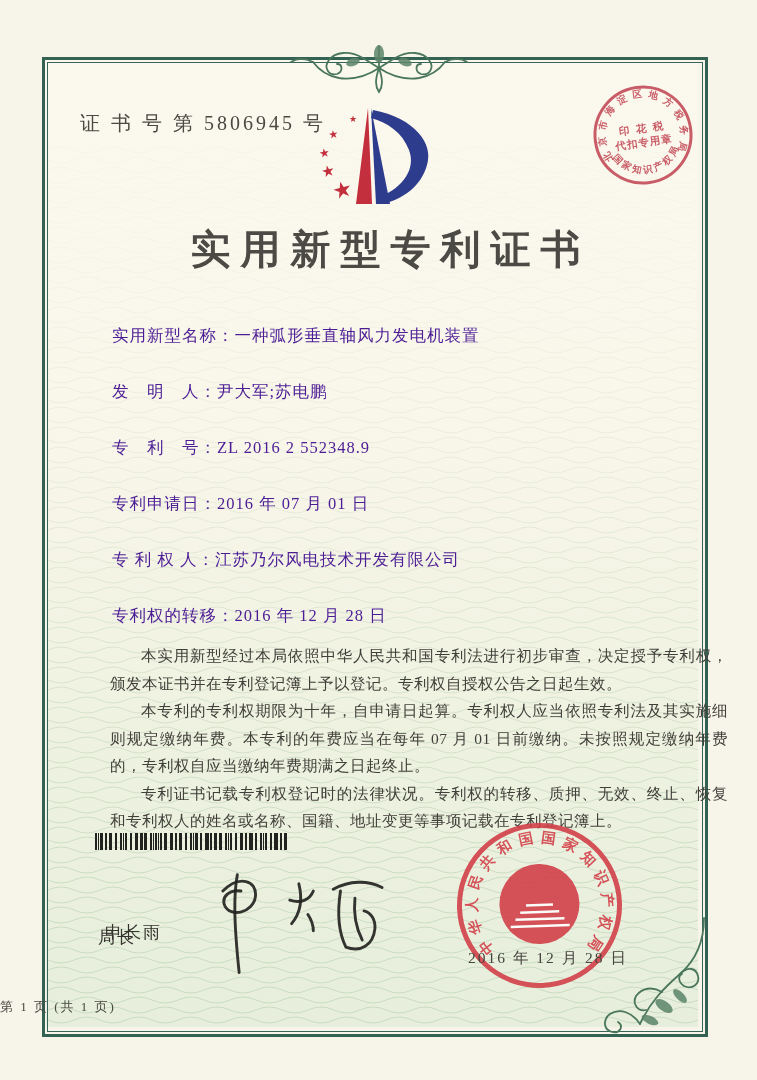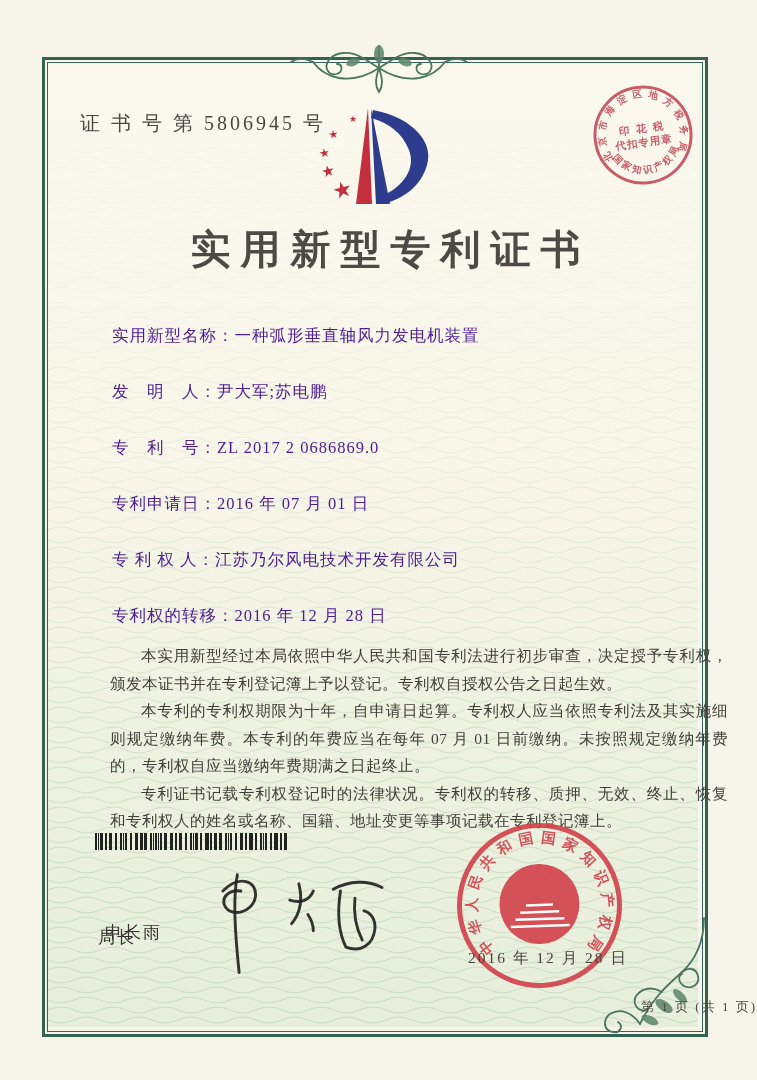--- a/index.html
+++ b/index.html
@@ -43,21 +43,21 @@
   #taxArcTop text,#taxArcBottom text{font-size:9.5px;text-anchor:middle;}
   .tax-center1{font-size:10.5px;text-anchor:middle;letter-spacing:2px;}
   .tax-center2{font-size:10.5px;text-anchor:middle;letter-spacing:1px;}
   .cnipa-seal{left:452px;top:818px;opacity:.88;transform:rotate(-2deg);}
   .cnipa-seal .ring{fill:none;stroke:#d23c46;stroke-width:5;}
   .cnipa-seal text{fill:#d23c46;font-weight:bold;}
   #sealArc text{font-size:14.5px;text-anchor:middle;}
   .emblem-star{fill:#fff;text-anchor:middle;font-weight:normal;}
   .issue-date{left:468px;top:948px;font-size:15.5px;color:#45453e;letter-spacing:2px;z-index:5;}
   
-  .footer{left:0;top:998px;width:100%;text-align:right;font-size:13px;color:#4a4942;letter-spacing:2px;}
+  .footer{left:0;top:998px;width:100%;text-align:left;font-size:13px;color:#4a4942;letter-spacing:2px;}
   
   .waves{left:0;top:0;pointer-events:none;}
   .waves path{fill:none;stroke:#9cc09a;stroke-width:.8;}
   .orn path{fill:none;stroke:#4a765c;stroke-width:1.8;stroke-linecap:round;}
   .orn .leaf{fill:#5b8468;stroke:none;opacity:.85;}
   
   .logo{left:312px;top:102px;}
 </style>
 </head>
 <body>
@@ -230,21 +230,21 @@
   <div class="abs title">实用新型专利证书</div>
 
   <div class="abs fields">
     <div class="field-row">
       <span>实用新型名称：</span><span>一种弧形垂直轴风力发电机装置</span>
     </div>
     <div class="field-row">
       <span>发　明　人：</span><span>尹大军;苏电鹏</span>
     </div>
     <div class="field-row">
-      <span>专　利　号：</span><span>ZL 2017 2 0686869.0</span>
+      <span>专　利　号：</span><span>ZL 2016 2 552348.9</span>
     </div>
     <div class="field-row">
       <span>专利申请日：</span><span>2016 年 07 月 01 日</span>
     </div>
     <div class="field-row">
       <span>专 利 权 人：</span><span>江苏乃尔风电技术开发有限公司</span>
     </div>
     <div class="field-row">
       <span>专利权的转移：</span><span>2016 年 12 月 28 日</span>
     </div>

